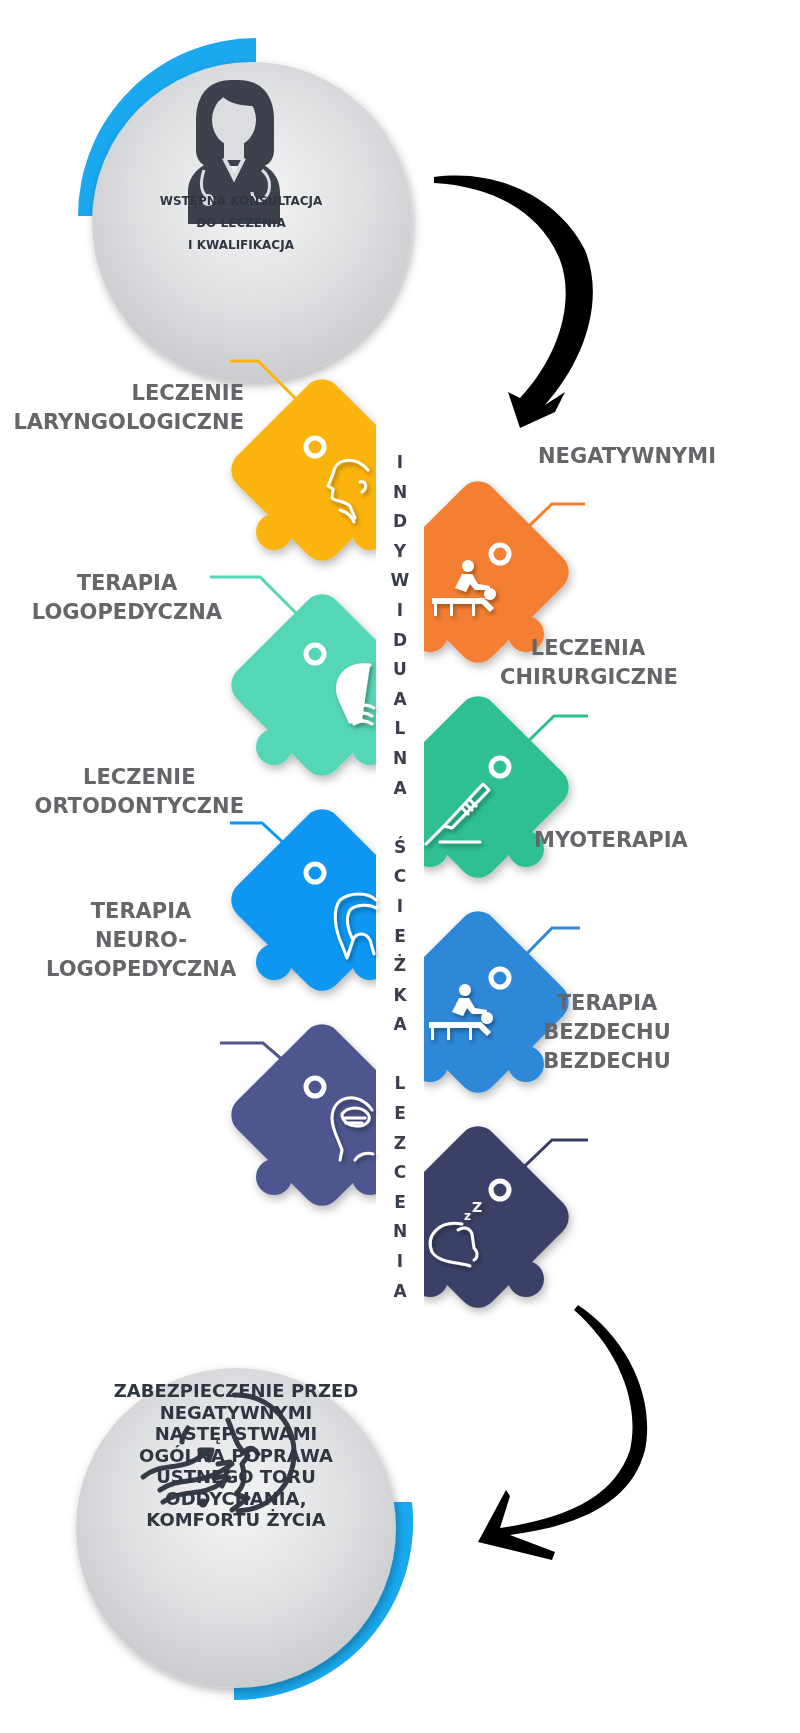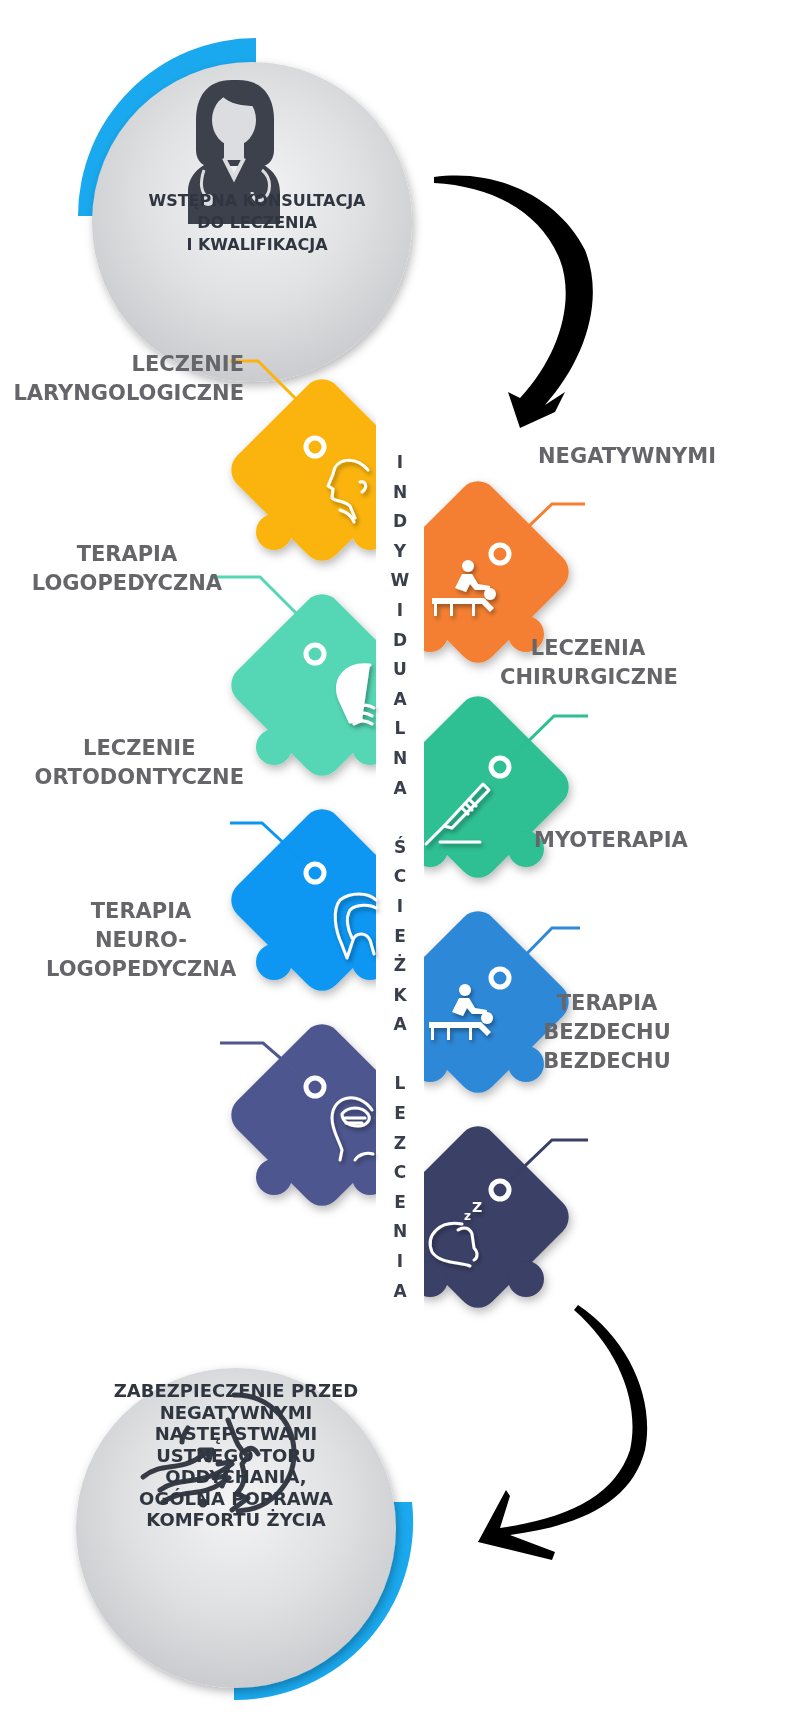--- a/index.html
+++ b/index.html
@@ -1,20 +1,20 @@
 <!DOCTYPE html>
 <html><head>
 <meta charset="utf-8">
 <style>
   html,body{margin:0;padding:0;background:#ffffff;}
   body{width:800px;height:1733px;position:relative;overflow:hidden;font-family:"DejaVu Sans","Liberation Sans",sans-serif;}
   svg.layer{position:absolute;left:0;top:0;width:800px;height:1733px;}
   .label{position:absolute;font-family:"DejaVu Sans","Liberation Sans",sans-serif;font-weight:bold;color:#66666a;font-size:21px;line-height:29px;letter-spacing:0px;white-space:nowrap;}
   .label .ln{display:block;}
-  .label.right-align{text-align:right;}
+  .label.right-align{text-align:right;margin-top:29px;}
   .label.center-align{text-align:center;}
   .circle-text{position:absolute;font-family:"DejaVu Sans","Liberation Sans",sans-serif;font-weight:bold;color:#2f3640;text-align:center;}
   .circle-text .ln{display:block;}
   .vtext{position:absolute;left:380px;top:448px;width:40px;text-align:center;font-family:"DejaVu Sans","Liberation Sans",sans-serif;font-weight:bold;color:#3a3f4c;font-size:17px;}
   .vtext .ch{display:block;height:29.6px;line-height:29.6px;}
 </style>
 </head>
 <body>
 
 <svg class="layer" viewBox="0 0 800 1733">
@@ -187,21 +187,21 @@
       <path d="M 188 1428 c -4 6 -6 10 -6 14"></path>
       <path d="M 143 1477 c 20 -16 36 -4 60 -22 l 8 -4"></path>
       <path d="M 160 1490 c 20 -14 40 -4 66 -22 l 6 -4"></path>
       <path d="M 163 1502 c 20 -14 38 -4 60 -20 l 6 -4"></path>
       <path d="M 200 1450 l 12 0 l -3 10 M 218 1464 l 12 -2 l -4 10 M 214 1478 l 12 -2 l -4 10"></path>
       <circle cx="203" cy="1503" r="2" fill="#363b45"></circle>
     </g>
   </g>
 </svg>
 
-<div class="circle-text" style="left:116px;top:190px;width:282px;font-size:16px;line-height:22px;">
+<div class="circle-text" style="left:100px;top:190px;width:282px;font-size:12px;line-height:22px;">
   <span class="ln">WSTĘPNA KONSULTACJA</span>
   <span class="ln">DO LECZENIA</span>
   <span class="ln">I KWALIFIKACJA</span>
 </div>
 
 <div class="vtext" id="vtext">
     <span class="ch">I</span>
     <span class="ch">N</span>
     <span class="ch">D</span>
     <span class="ch">Y</span>
@@ -262,16 +262,16 @@
 </div>
 <div class="label center-align" style="left:540px;top:989px;width:134px;">
   <span class="ln">TERAPIA</span>
   <span class="ln">BEZDECHU</span>
   <span class="ln">BEZDECHU</span>
 </div>
 
 <div class="circle-text" style="left:86px;top:1380px;width:300px;font-size:18px;line-height:21.5px;">
   <span class="ln">ZABEZPIECZENIE PRZED</span>
   <span class="ln">NEGATYWNYMI NASTĘPSTWAMI</span>
+  <span class="ln">OGÓLNA POPRAWA</span>
   <span class="ln">USTNEGO TORU ODDYCHANIA,</span>
-  <span class="ln">OGÓLNA POPRAWA</span>
   <span class="ln">KOMFORTU ŻYCIA</span>
 </div>
 
 </body></html>

